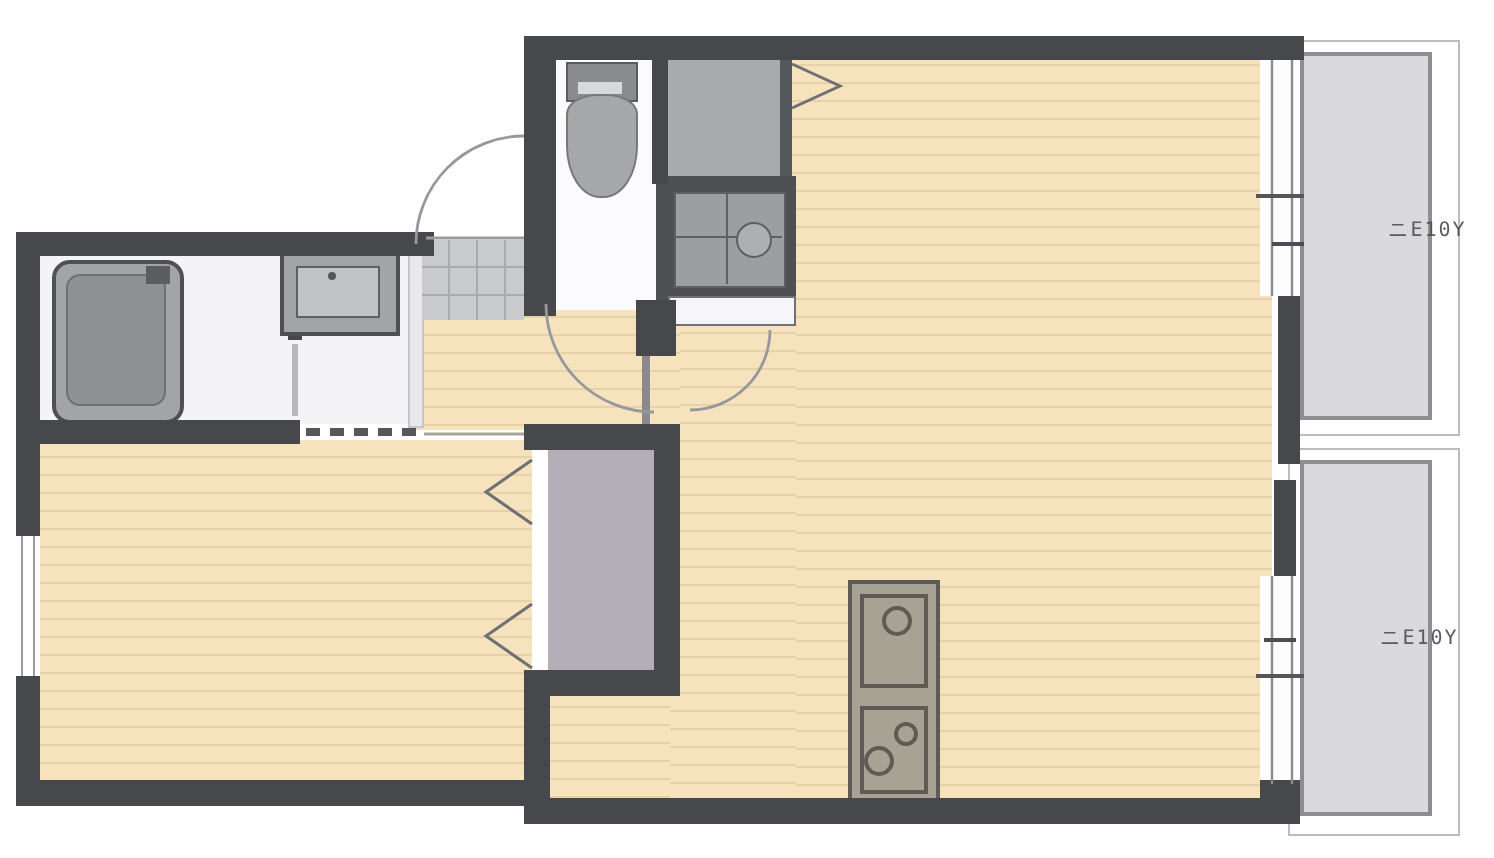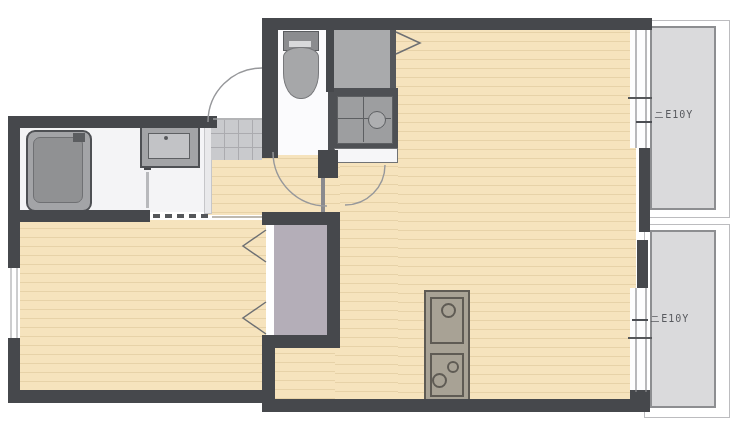--- a/index.html
+++ b/index.html
@@ -23,21 +23,21 @@
     position:absolute;background-color:var(--tile);
     background-image:
       repeating-linear-gradient(90deg,rgba(0,0,0,0) 0 13px,var(--tile-line) 13px 14px),
       repeating-linear-gradient(180deg,rgba(0,0,0,0) 0 13px,var(--tile-line) 13px 14px);
   }
   
   .balcony-frame{position:absolute;background:#fff;border:1px solid var(--balcony-frame-line);}
   .balcony-floor{position:absolute;background:var(--balcony-floor);border:2px solid var(--balcony-border);}
   .balcony-label{
     position:absolute;font-family:"DejaVu Sans Mono","Liberation Mono",monospace;
-    font-size:10px;letter-spacing:1px;color:var(--label-ink);opacity:.9;white-space:nowrap;
+    font-size:10px;letter-spacing:1px;color:var(--label-ink);opacity:.9;white-space:nowrap;margin-left:40px;
   }
   
   .fix-gray{background:var(--fixture-gray);}
   .fix-border{border:2px solid var(--fixture-dark);}
   svg.overlay{position:absolute;left:0;top:0;pointer-events:none;}
 </style>
 </head>
 <body>
 
 <div id="canvas">

